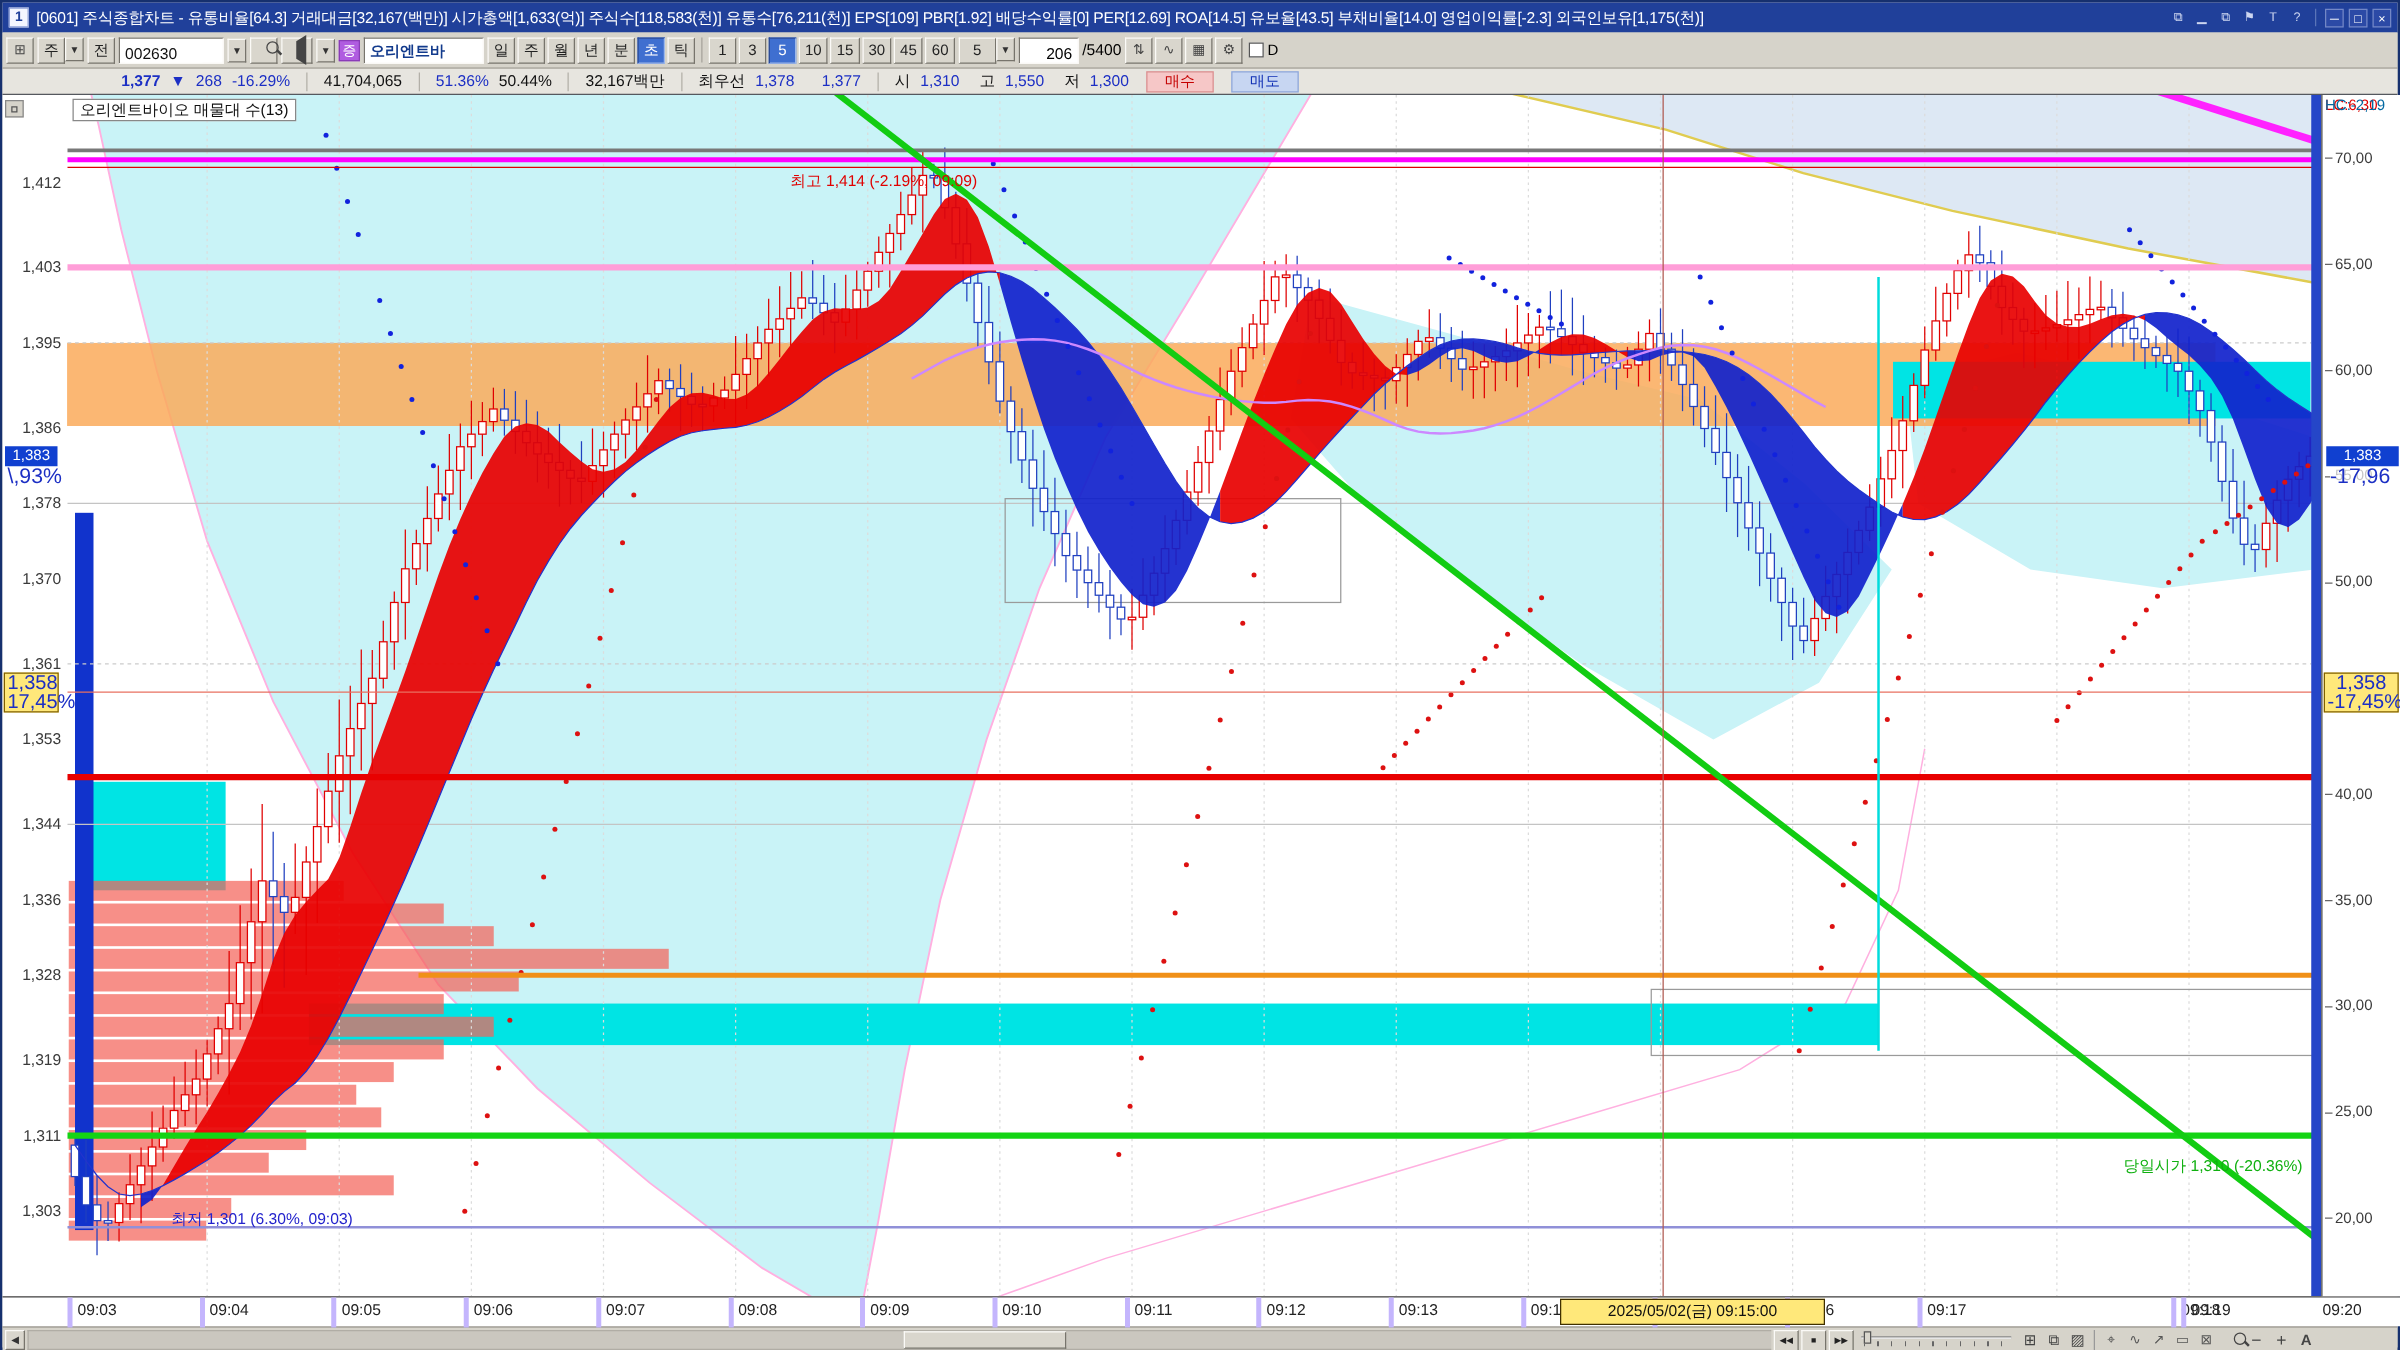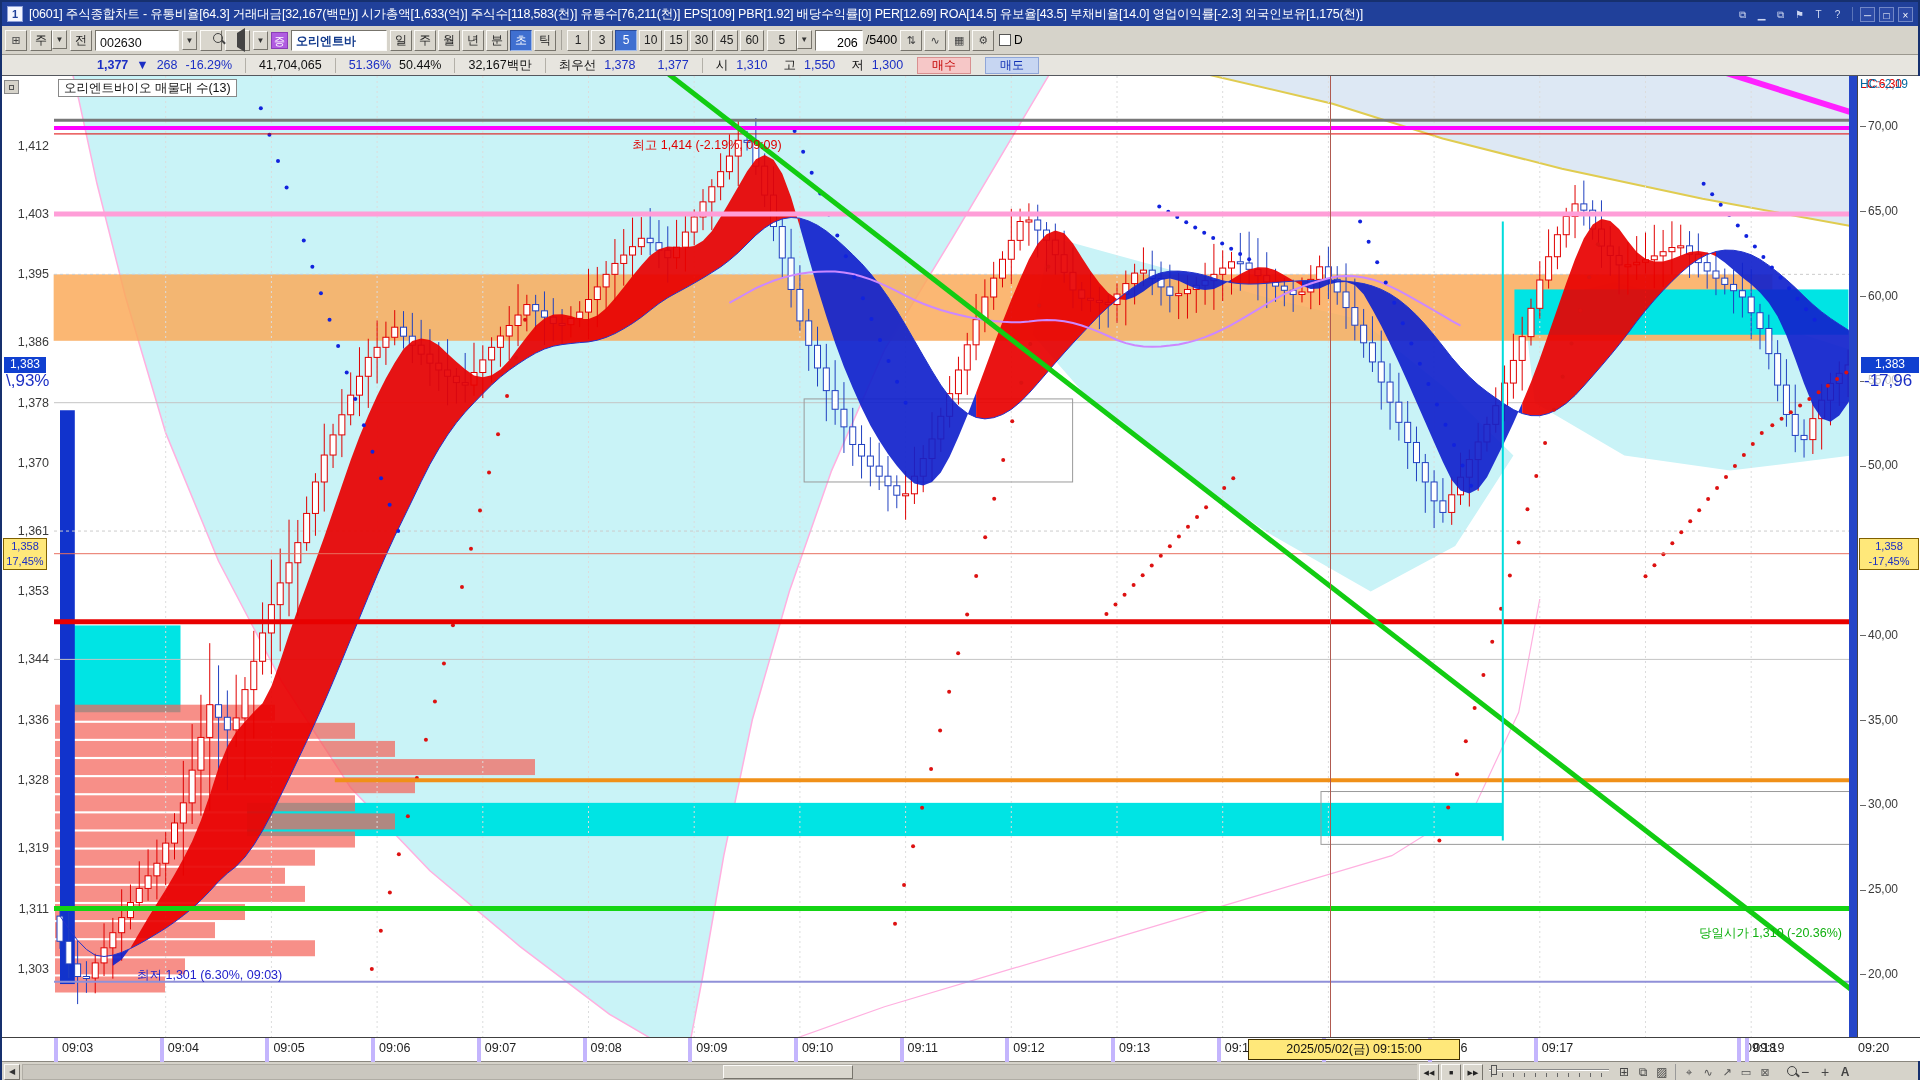--- a/index.html
+++ b/index.html
@@ -39,21 +39,21 @@
 .legend-box{position:absolute;left:56px;top:3px;background:#fff;border:1px solid #888;padding:0 5px;height:18px;line-height:17px;font-size:12.5px;color:#111;z-index:5}
 .collapse-btn{position:absolute;left:2px;top:4px;width:15px;height:14px;background:#d6d3ca;border:1px solid #888;z-index:5}
 .collapse-btn i{display:block;width:5px;height:5px;border:1px solid #555;margin:4px auto}
 .right-axis{position:absolute;left:1855px;top:0;width:65px;height:961px;background:#fff;border-left:1px solid #444;z-index:4;font-size:12px;color:#3a3a3a}
 .rtick{position:absolute;left:2px;white-space:nowrap}
 .rtick i{display:inline-block;width:6px;height:1px;background:#666;vertical-align:middle;margin-right:2px}
 .lc{position:absolute;left:2px;top:1px;color:#e00000;white-space:nowrap}
 .hc{position:absolute;left:2px;top:1px;color:#0369a1;white-space:nowrap}
 .pbadge{position:absolute;background:#1040d0;color:#fff;font-size:12px;text-align:center;line-height:15px;height:16px;z-index:6}
 .pbadge-sub{position:absolute;color:#1c2fc4;font-size:17px;z-index:6;background:rgba(255,255,255,.7);line-height:14px}
-.ybadge{position:absolute;background:#ffe87a;border:1px solid #806000;color:#1c2fc4;font-size:11px;text-align:center;line-height:15px;z-index:6;padding:0 2px}
+.ybadge{position:absolute;background:#ffe87a;border:1px solid #806000;color:#1c2fc4;font-size:16px;text-align:center;line-height:15px;z-index:6;padding:0 2px}
 
 .time-axis{position:relative;width:1920px;height:24px;background:#fff;border-top:1px solid #404040;flex:none;font-size:12.5px;color:#222}
 .tcell{position:absolute;top:0;height:24px;border-left:4px solid #c4b5fd;padding:3px 0 0 4px}
 .ybadge-time{position:absolute;top:1px;left:1246px;width:212px;height:21px;background:#ffe87a;border:1px solid #403000;text-align:center;line-height:19px;color:#111;z-index:3}
 .tlast{position:absolute;left:1856px;top:3px}
 
 .bottombar{height:21px;background:#d6d3ca;border-top:1px solid #8a877f;display:flex;align-items:center;flex:none;padding:0 2px;gap:2px}
 .scroll-left{width:16px;height:16px;background:#d9d6cd;border:1px solid;border-color:#fbfaf7 #77746c #77746c #fbfaf7;font-size:8px;text-align:center;line-height:14px;color:#333}
 .scroll-track{position:relative;width:1395px;height:16px;background:#cac7bf;border:1px solid #b0ada5;border-right:0}
 .scroll-thumb{position:absolute;left:700px;top:0;width:130px;height:14px;background:#d9d6cd;border:1px solid;border-color:#fbfaf7 #77746c #77746c #fbfaf7}

